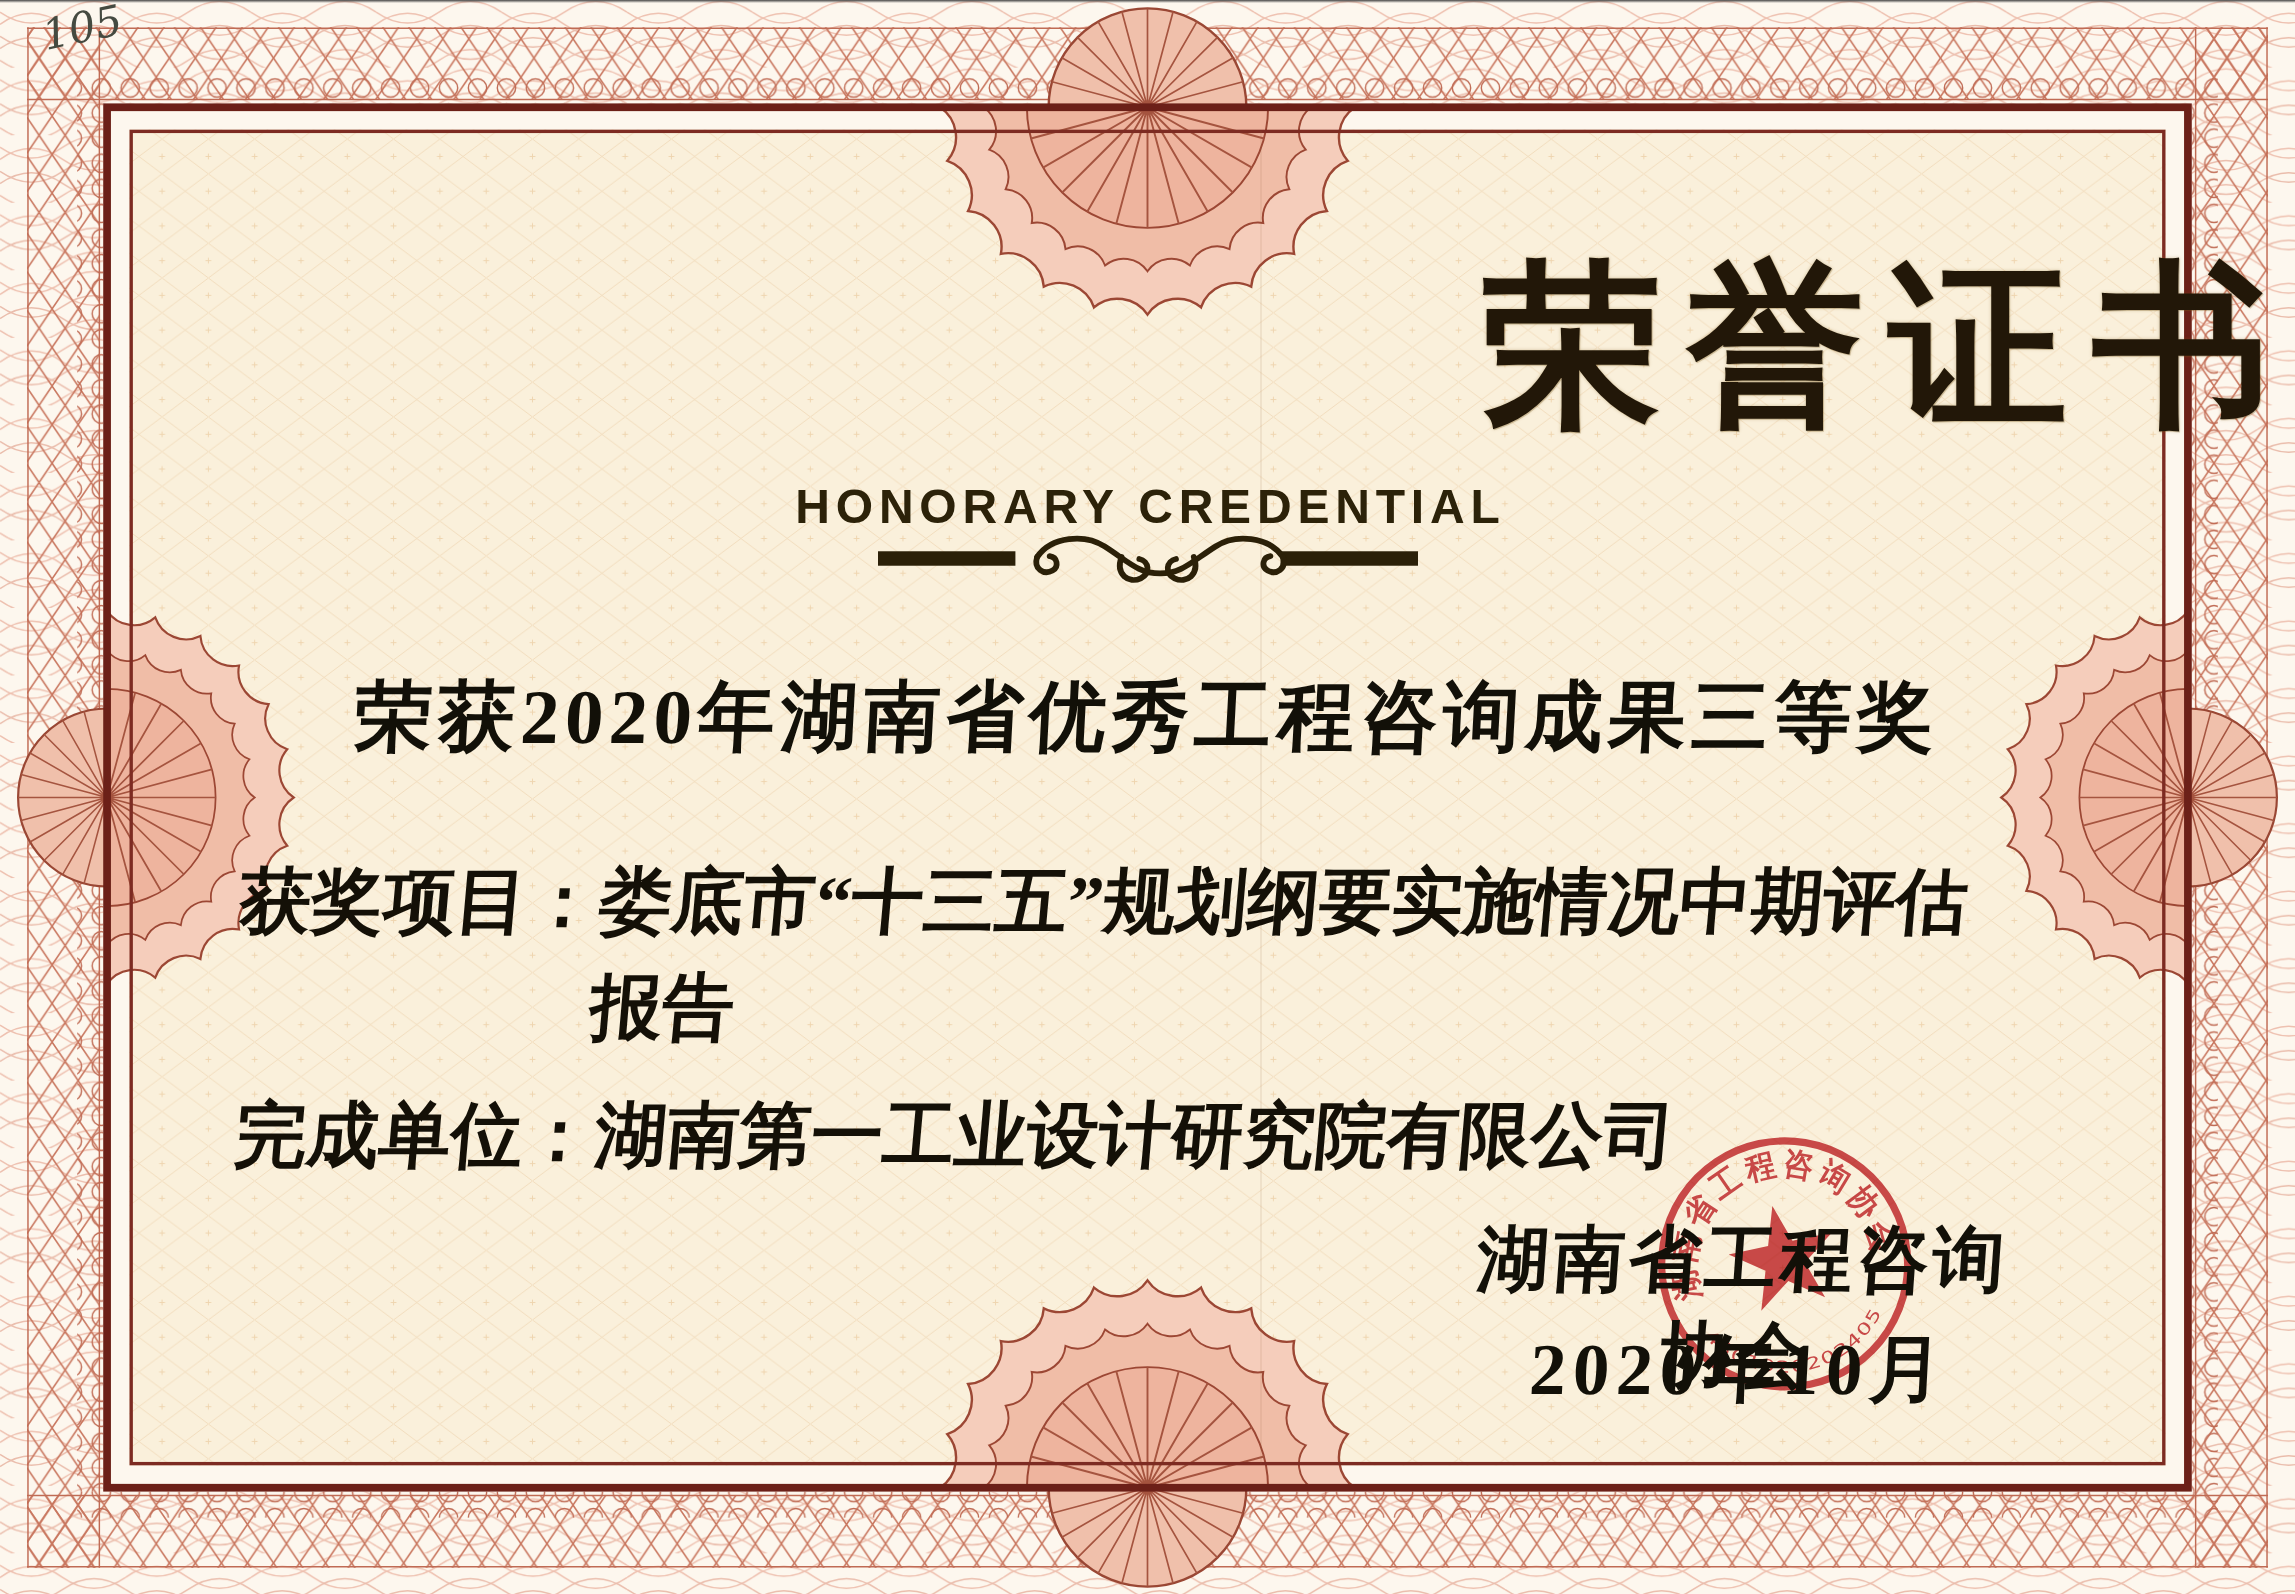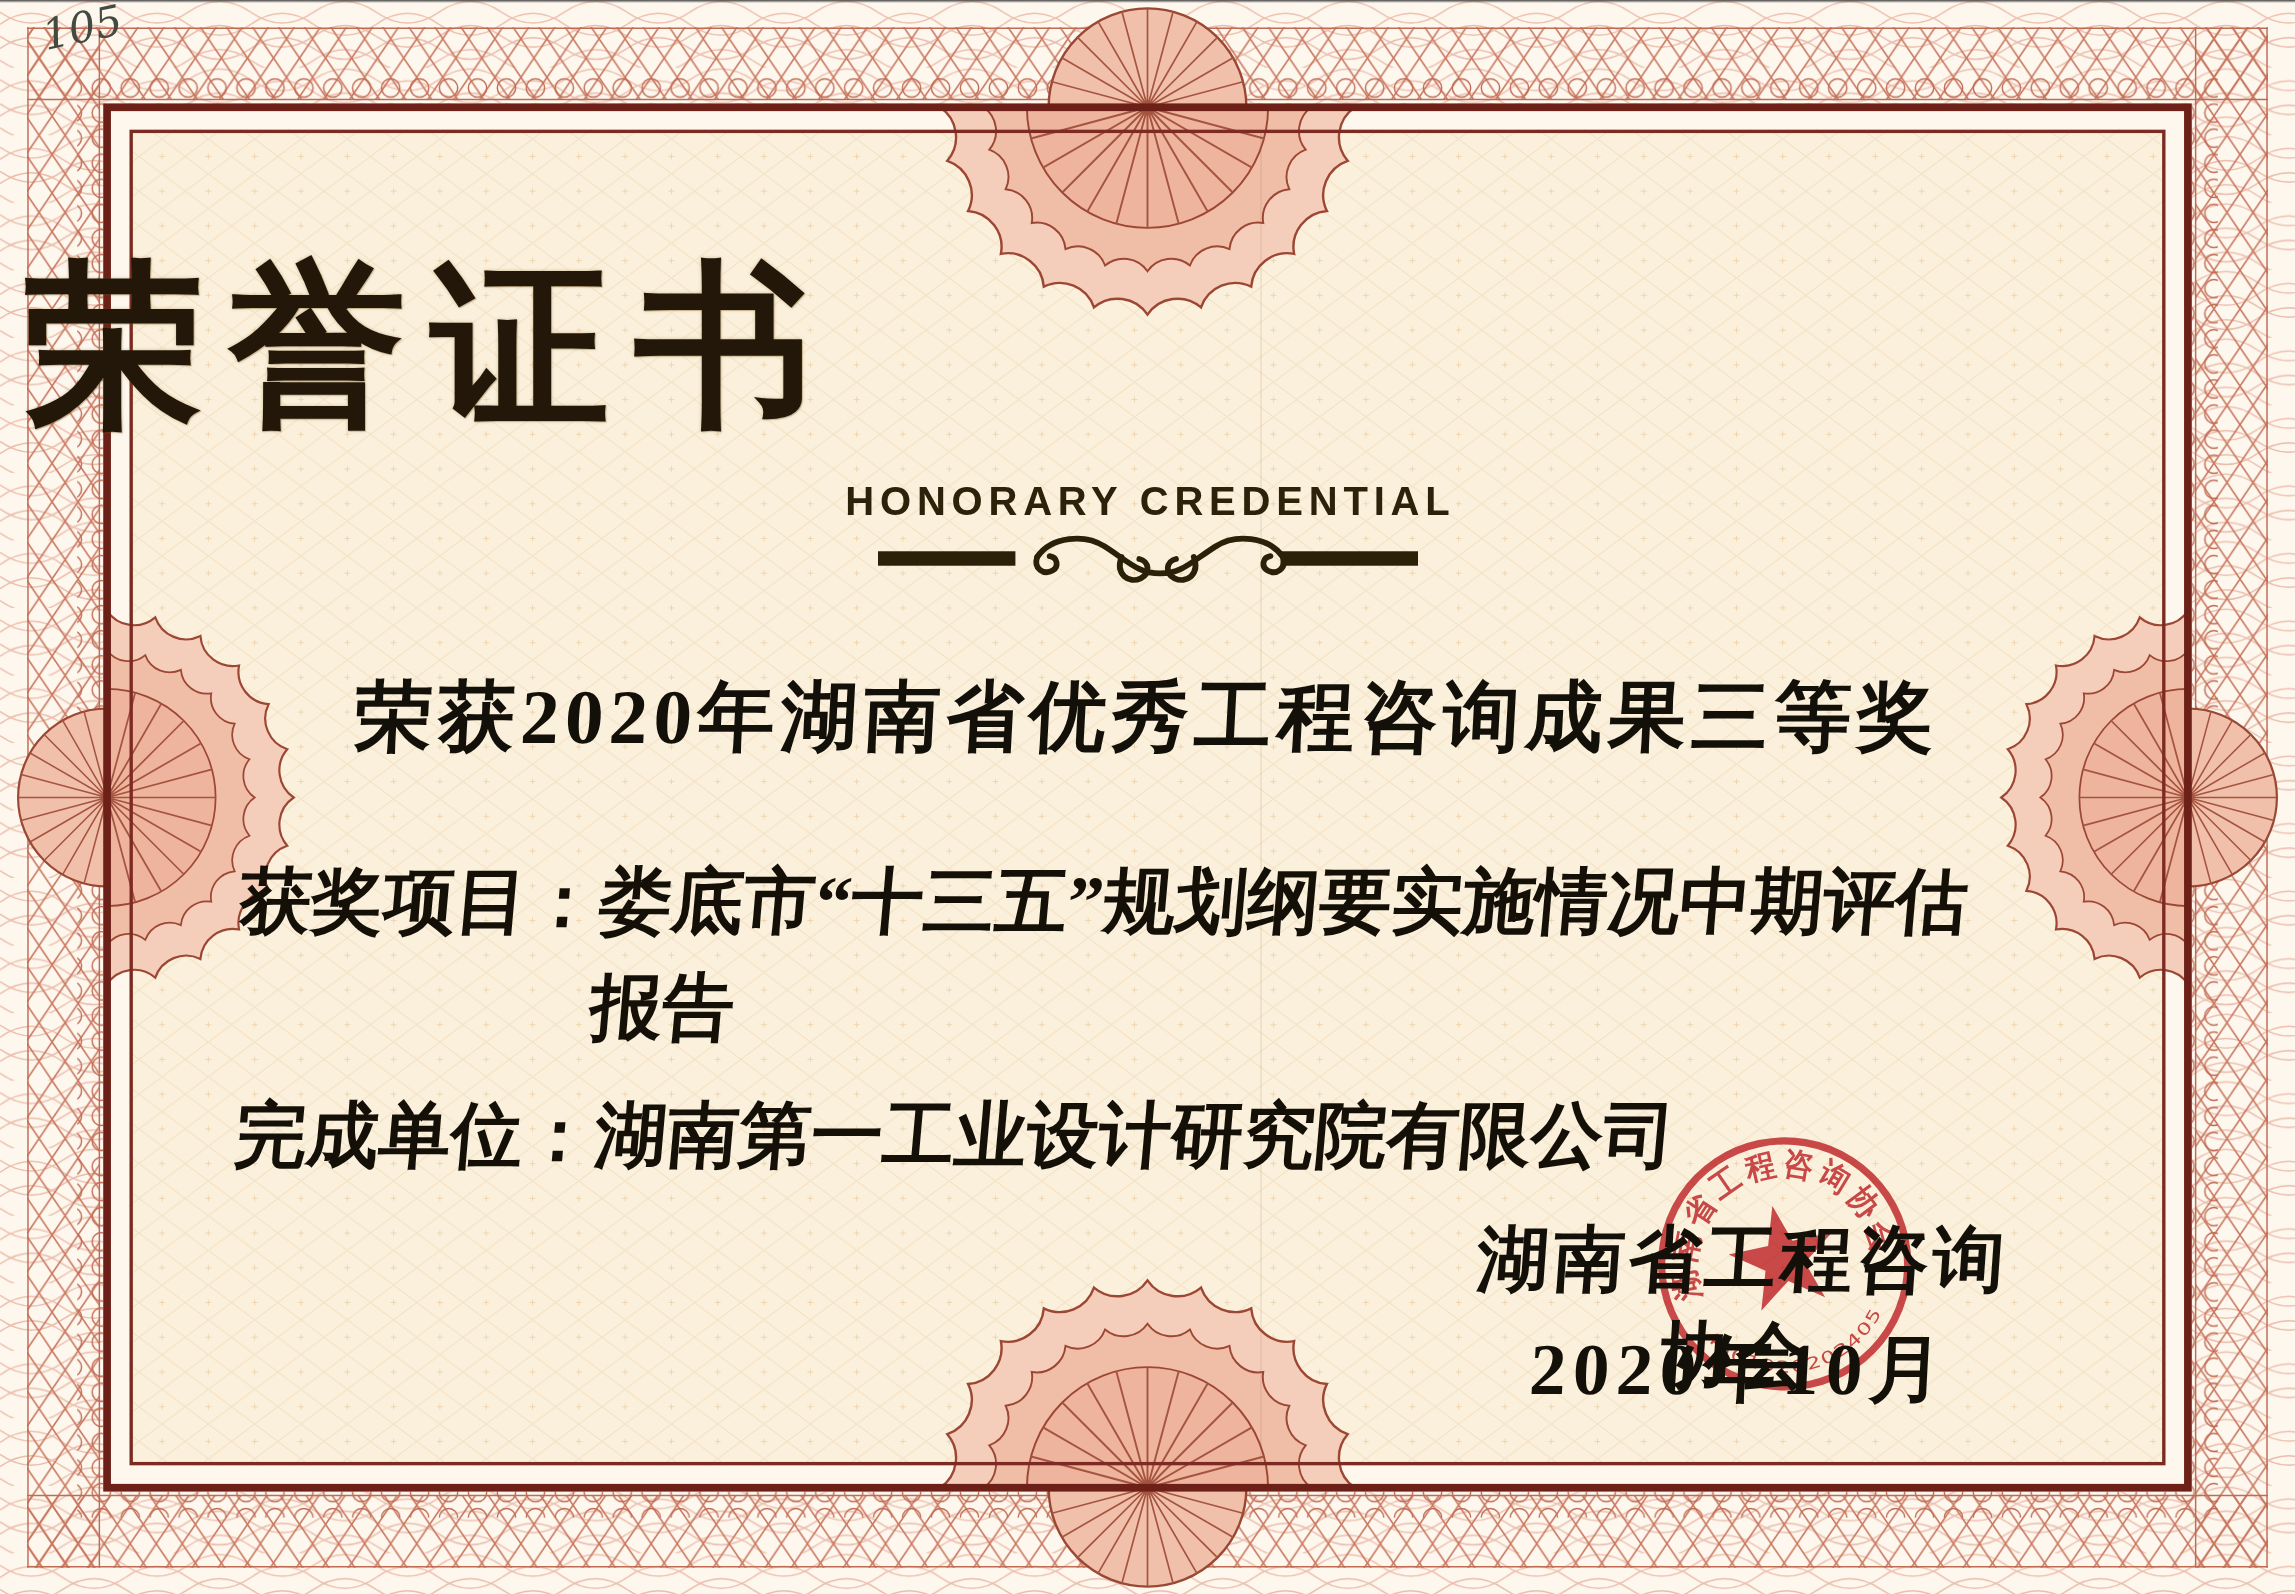--- a/index.html
+++ b/index.html
@@ -15,30 +15,30 @@
   .seam{position:absolute;left:1260px;top:131px;width:1.9px;height:1333px;
     background:rgba(150,100,60,.10);}
   .hand{
     position:absolute;left:42px;top:2.9px;
     font-family:"DejaVu Serif","Liberation Serif",serif;
     font-style:italic;font-size:42px;color:#454a40;
     transform:rotate(-12deg);
   }
   .title{
     position:absolute;top:248px;left:0;width:100%;margin:0;
-    text-align:left;text-indent:25px;letter-spacing:25px;
+    text-align:right;text-indent:25px;letter-spacing:25px;
     font-family:"DejaVu Sans","Liberation Sans",sans-serif;
     font-weight:800;font-size:178px;line-height:1.1;color:#221708;
     text-shadow:0 0 3.4px rgba(130,95,25,.38), 1px 1px 0 rgba(110,80,20,.25);
   }
   .subtitle{
     position:absolute;top:479px;left:0;width:100%;
     text-align:center;text-indent:5.8px;letter-spacing:5.8px;
     font-family:"Liberation Sans","DejaVu Sans",sans-serif;
-    font-weight:bold;font-size:40px;color:#2c2209;
+    font-weight:bold;font-size:48px;color:#2c2209;
   }
   .flourish{position:absolute;top:527px;left:50%;transform:translateX(-50%);
     width:540px;height:63px;}
   .award{
     position:absolute;top:666px;left:77px;right:77px;
     text-align:center;font-weight:bold;font-size:77px;letter-spacing:5.8px;
     color:#121008;transform:skewX(-3deg);
   }
   .row{
     position:absolute;left:235px;right:145px;display:flex;

